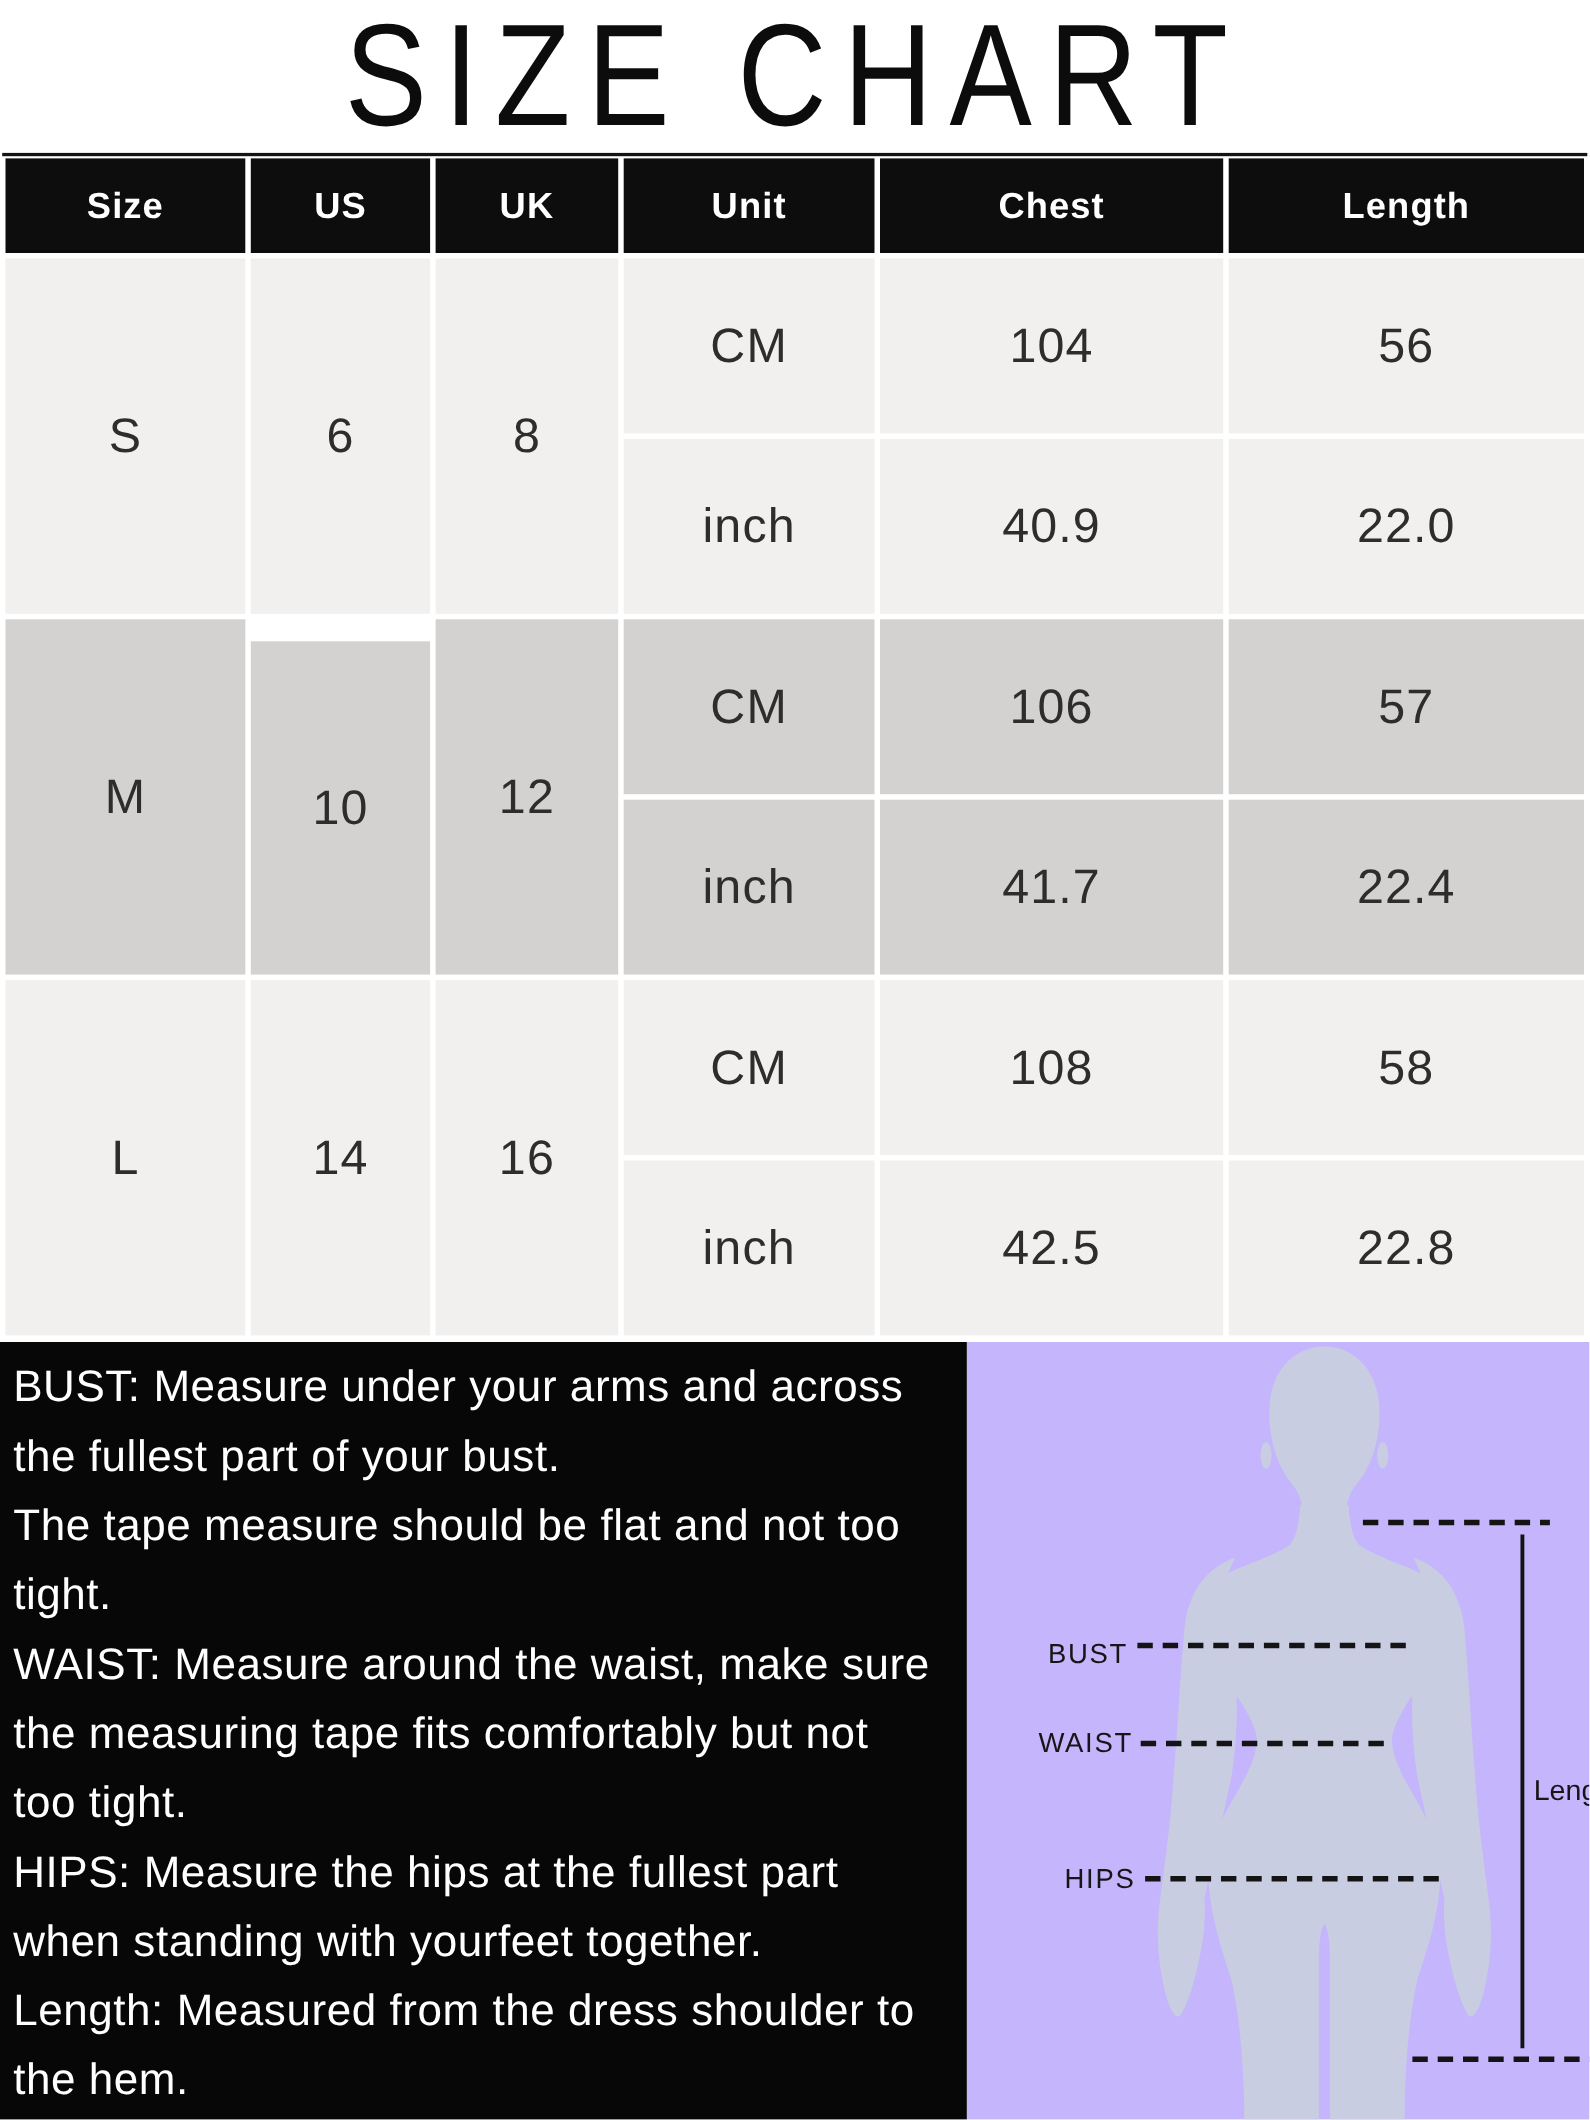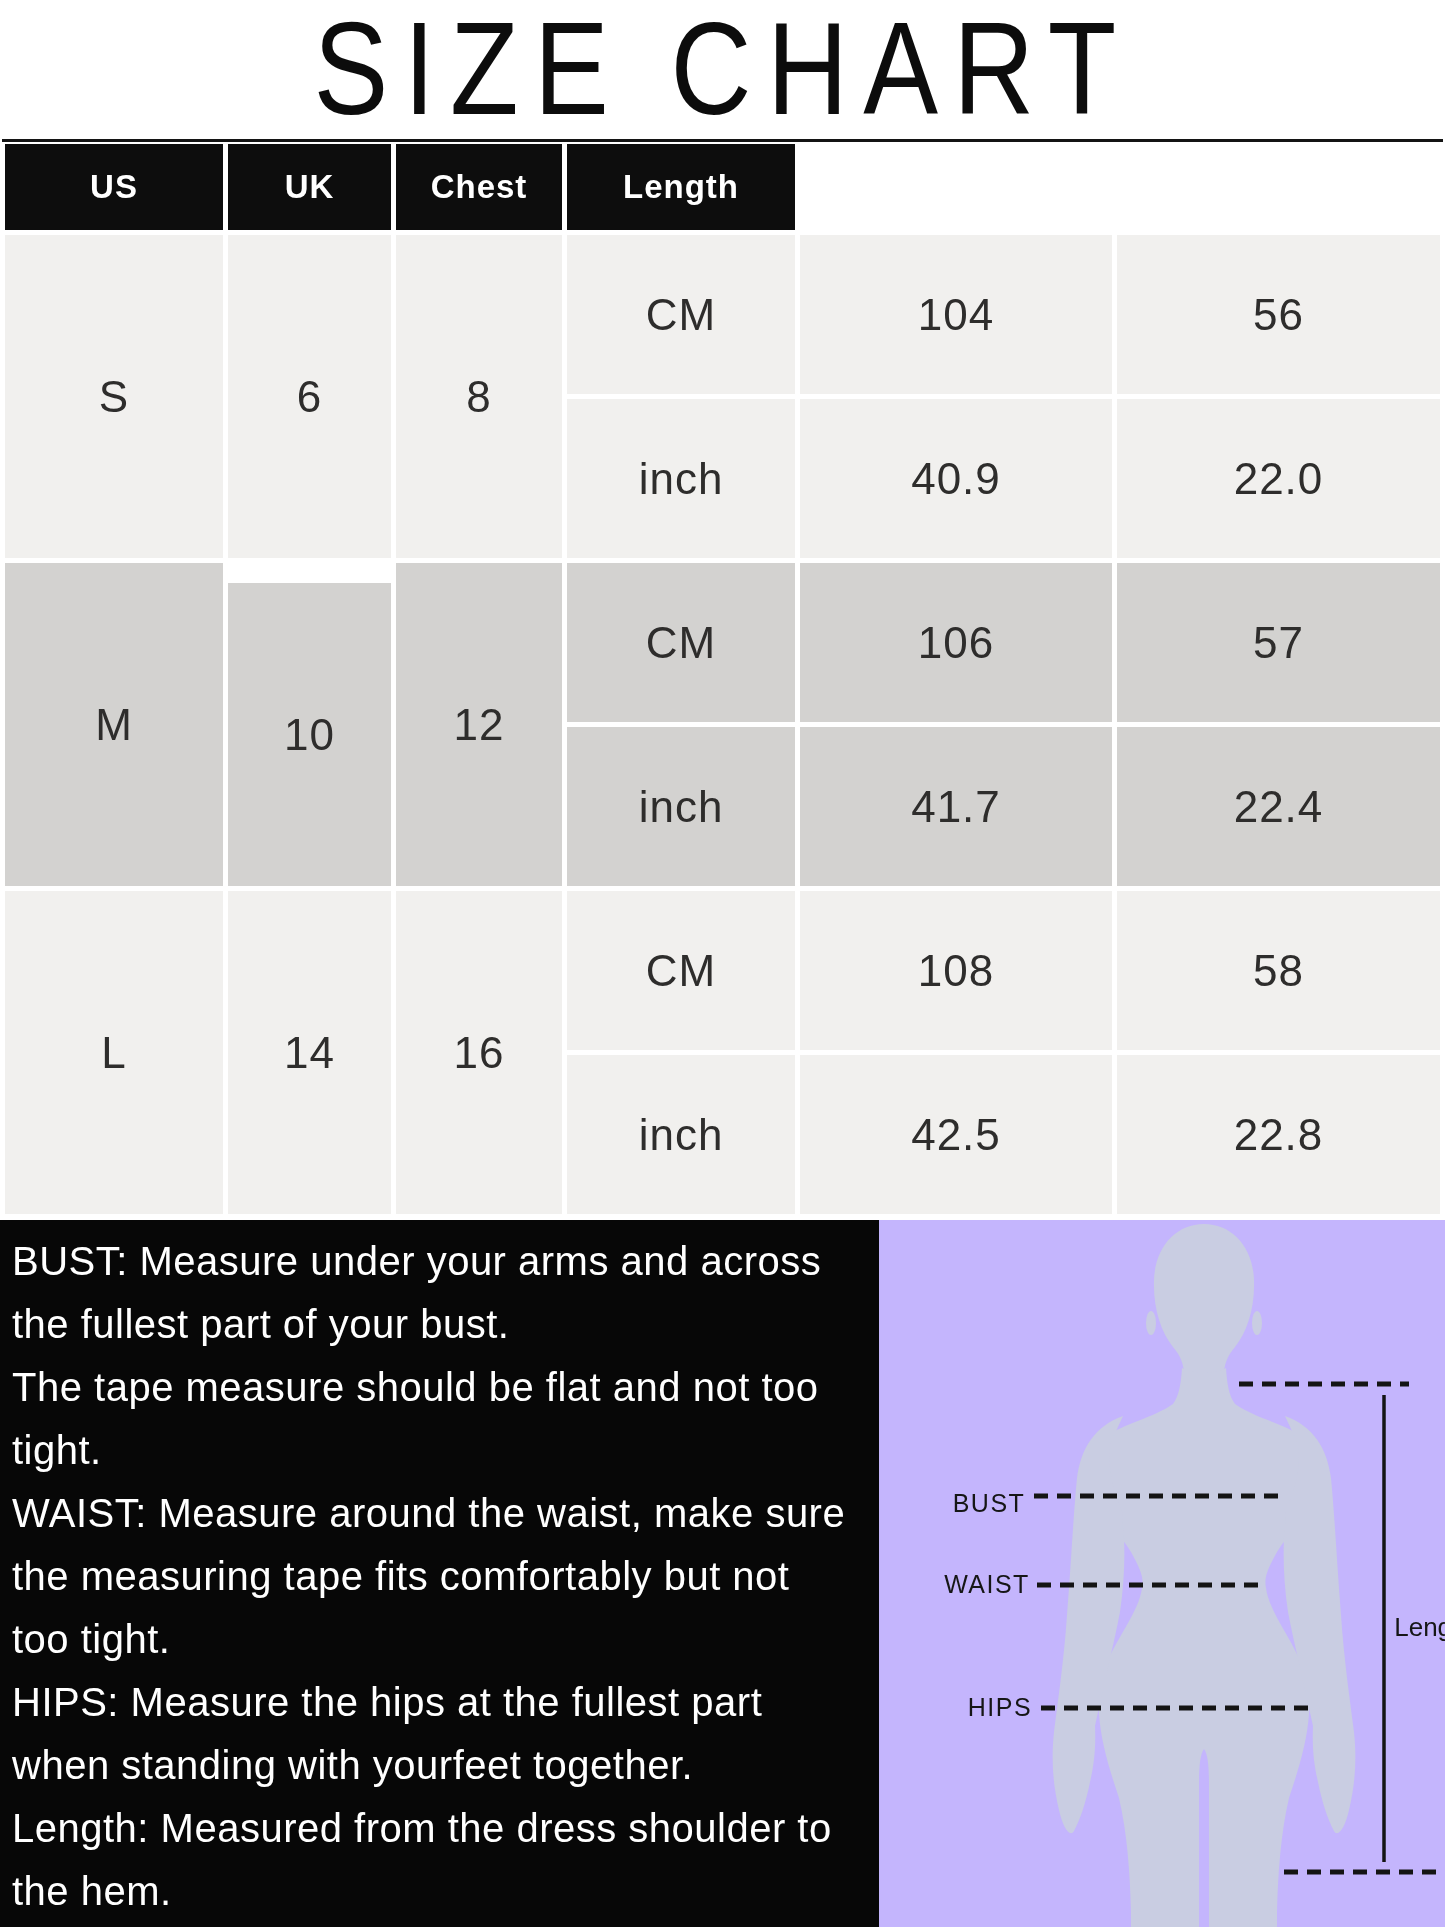--- a/index.html
+++ b/index.html
@@ -48,22 +48,24 @@
 </head>
 <body>
 
 <div id="page">
 
   <div id="title">SIZE CHART</div>
 
   <div id="table-topline"></div>
   <div id="size-table">
 
+    <div class="cell head">Size</div>
     <div class="cell head">US</div>
     <div class="cell head">UK</div>
+    <div class="cell head">Unit</div>
     <div class="cell head">Chest</div>
     <div class="cell head">Length</div>
 
     <div class="cell light span2" style="grid-row:2/span 2;grid-column:1;">S</div>
     <div class="cell light span2" style="grid-row:2/span 2;grid-column:2;">6</div>
     <div class="cell light span2" style="grid-row:2/span 2;grid-column:3;">8</div>
     <div class="cell light" style="grid-row:2;grid-column:4;">CM</div>
     <div class="cell light" style="grid-row:2;grid-column:5;">104</div>
     <div class="cell light" style="grid-row:2;grid-column:6;">56</div>
     <div class="cell light" style="grid-row:3;grid-column:4;">inch</div>

